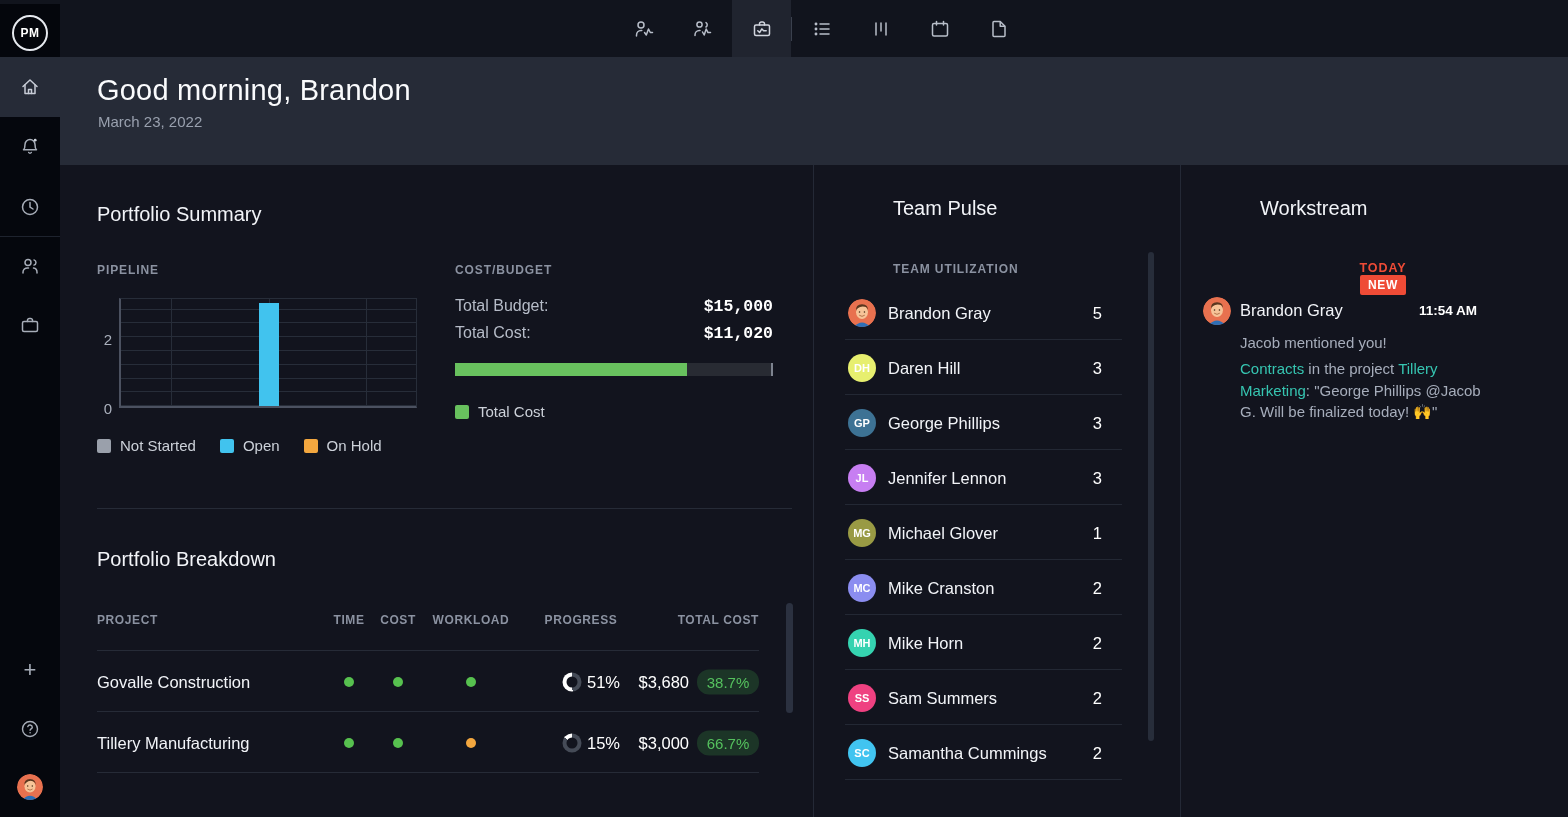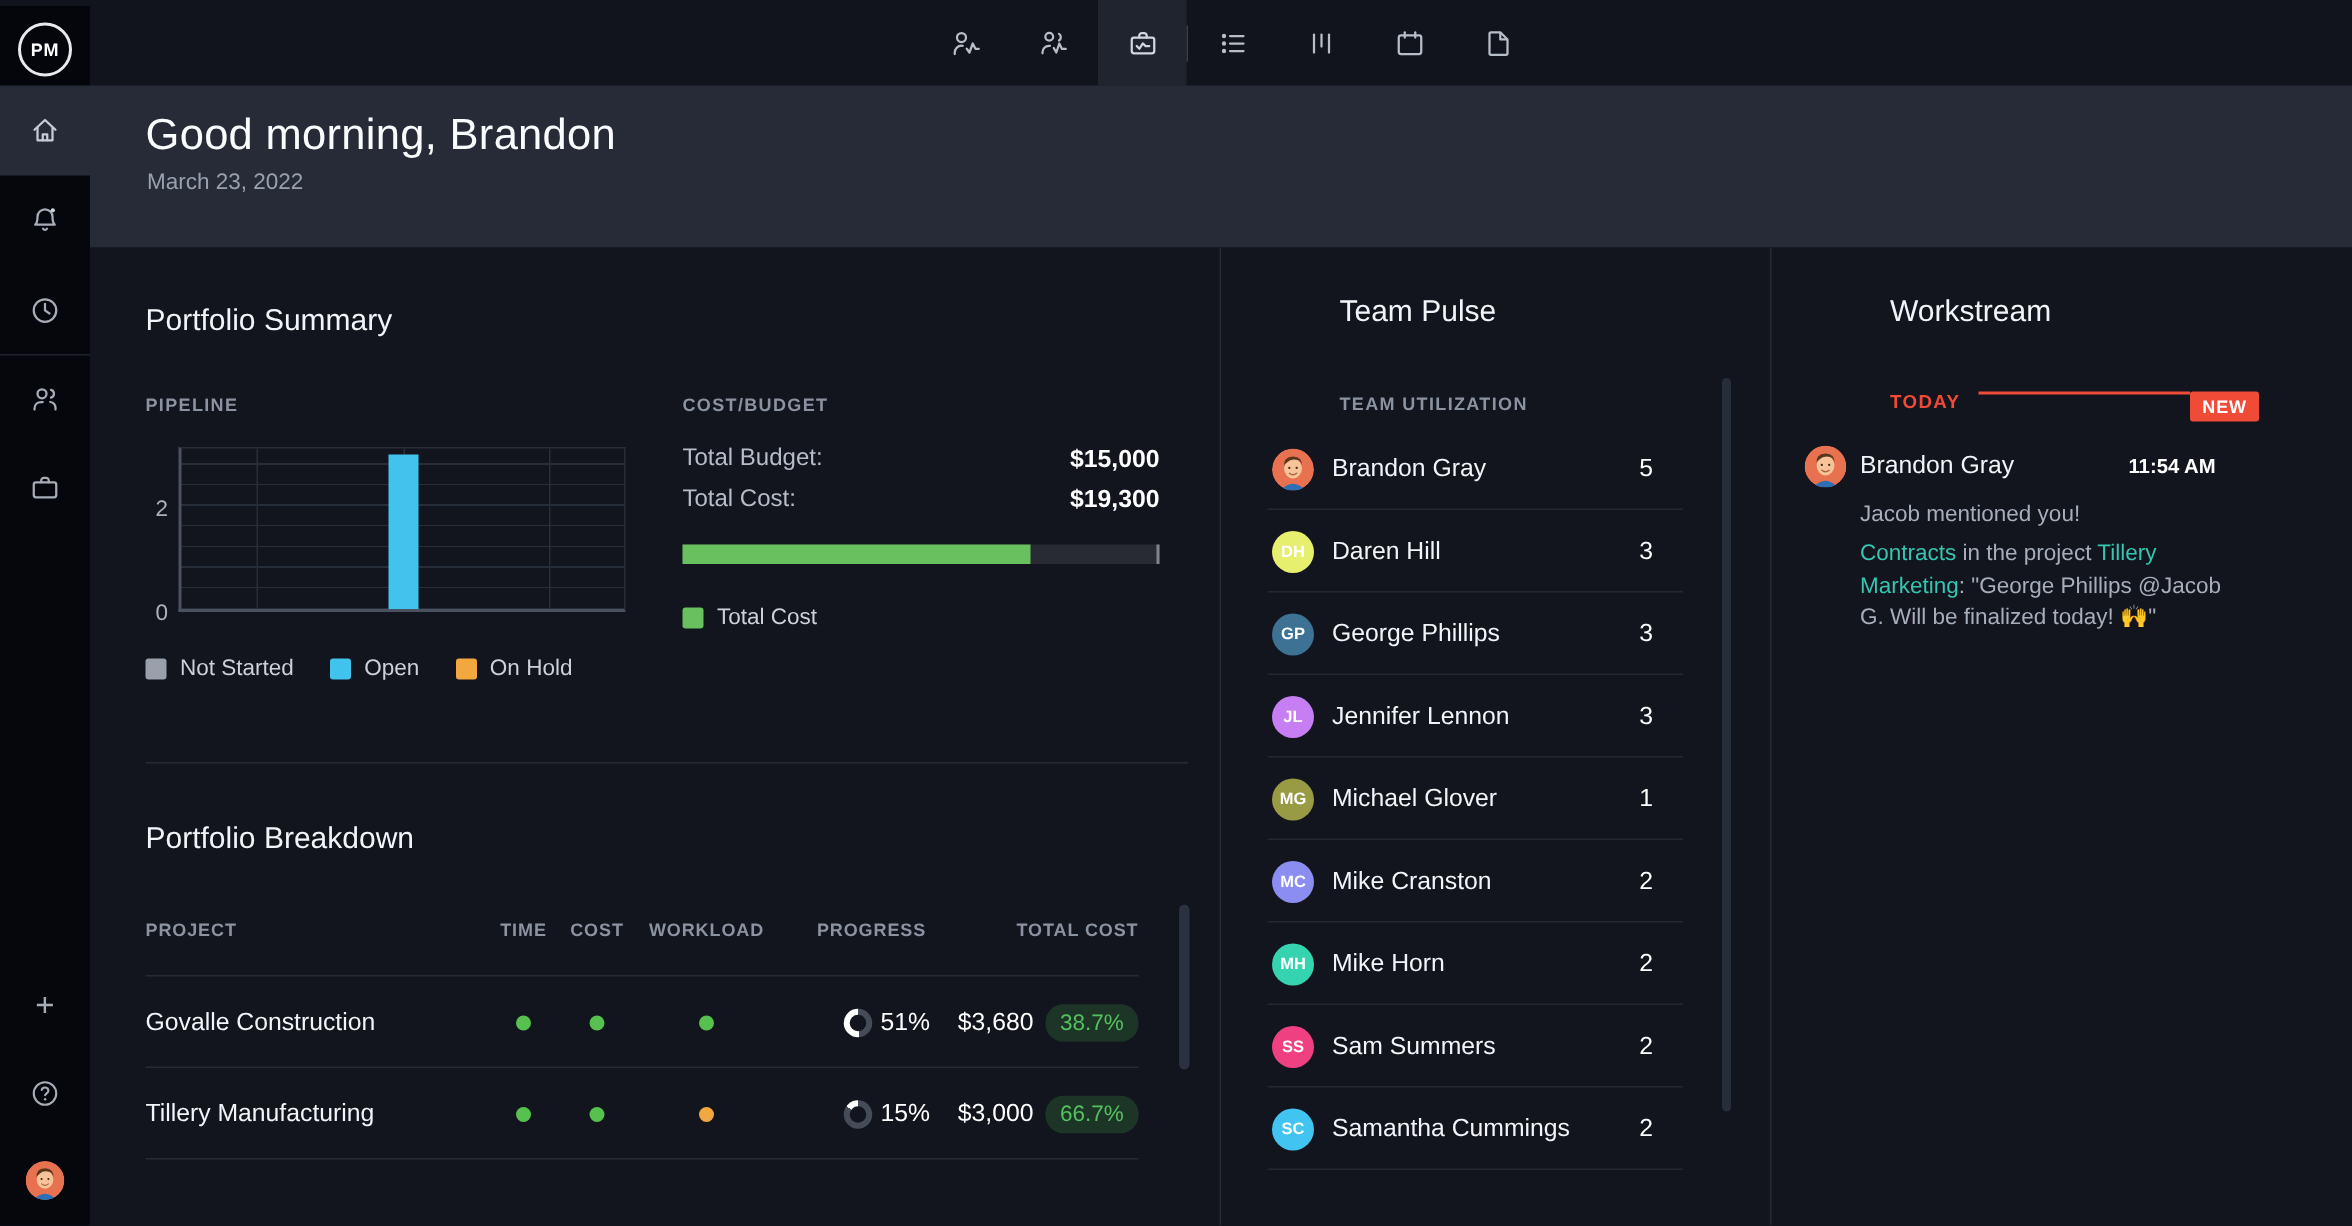--- a/index.html
+++ b/index.html
@@ -47,21 +47,21 @@
   .vgrid { position:absolute; top:0; width:1px; height:100%; background:#272d39; }
   #chart-bar { position:absolute; bottom:0; left:50%; width:20px; transform:translateX(-50%); background:#41c3ee; }
   .ytick { position:absolute; right:100%; margin-right:9px; font-size:15px; color:#aab0bc; }
   #chart-legend { position:absolute; left:37px; top:272px; display:flex; gap:24px; align-items:center; }
   .legend-item { display:flex; align-items:center; gap:9px; font-size:15px; color:#ccd1d9; }
   .legend-swatch { width:14px; height:14px; border-radius:2px; }
 
   #cost-section { position:absolute; left:395px; top:98px; width:318px; }
   .budget-row { position:absolute; left:0; width:318px; display:flex; justify-content:space-between; }
   .budget-label { font-size:16px; color:#b6bcc8; }
-  .budget-value { font-size:16.5px; font-weight:700; color:#fff; }
+  .budget-value { font-size:16.5px; font-weight:700; color:#fff;font-family:Liberation Mono, monospace; }
   #cost-bar-track { position:absolute; left:0; top:100px; width:318px; height:13px; background:#282b33;
      border-right:2px solid #7d838f; }
   #cost-bar-fill { height:13px; background:#68c15e; }
   #cost-legend { position:absolute; left:0; top:140px; }
 
   #ps-divider { position:absolute; left:37px; top:343px; width:695px; height:1px; background:#262b37; }
   #pb-title { position:absolute; left:37px; top:383px; }
 
   
   #pb-table { position:absolute; left:0; top:448px; width:753px; }
@@ -92,21 +92,21 @@
   .avatar { position:absolute; left:35px; top:50%; transform:translateY(-50%); width:28px; height:28px; border-radius:50%;
     display:flex; align-items:center; justify-content:center; font-size:11px; font-weight:700; color:#fff; overflow:hidden;}
   .member-name { position:absolute; left:75px; top:50%; transform:translateY(-50%); font-size:16.5px; color:#f2f4f8; }
   .member-count { position:absolute; left:229px; width:60px; top:50%; transform:translateY(-50%);
     font-size:16.5px; color:#fff; text-align:right; }
   #tp-scrollbar { position:absolute; left:335px; top:87px; width:6px; height:489px; background:#272d3a; border-radius:3px; }
 
   
   #ws-panel { position:absolute; left:1120px; top:0; width:388px; height:652px; }
   #ws-title { position:absolute; left:80px; top:32px; }
-  #ws-today-row { position:absolute; left:80px; top:96px; width:246px; display:flex; align-items:flex-start; }
+  #ws-today-row { position:absolute; left:80px; top:96px; width:246px; display:flex; align-items:center;flex-direction:column; }
   #ws-today-label { font-size:12.5px; font-weight:700; color:#ef4b36; letter-spacing:.9px; }
   #ws-line { flex:1; height:2px; background:#ef4b36; margin-left:12px; }
   #ws-new-badge { background:#ef4b36; color:#fff; font-size:12px; font-weight:700; letter-spacing:.6px;
     padding:3px 8px; border-radius:2px; }
   #ws-avatar { position:absolute; left:23px; top:132px; width:28px; height:28px; border-radius:50%; overflow:hidden;}
   #ws-author { position:absolute; left:60px; top:136px; font-size:16.5px; color:#f2f4f8; }
   #ws-time { position:absolute; left:218px; width:100px; top:138px; font-size:13.5px; font-weight:700; color:#fff; text-align:center; }
   #ws-line1 { position:absolute; left:60px; top:169px; font-size:15px; color:#a6adbb; }
   #ws-message { position:absolute; left:60px; top:193px; width:258px; font-size:15px; line-height:21.5px; color:#a6adbb; }
   .ws-link { color:#36c5b1; }
@@ -301,21 +301,21 @@
       </div>
 
     <div id="cost-section">
       <div class="section-label">COST/BUDGET</div>
       <div class="budget-row" style="top:34px">
         <span class="budget-label">Total Budget:</span>
         <span class="budget-value">$15,000</span>
       </div>
       <div class="budget-row" style="top:61px">
         <span class="budget-label">Total Cost:</span>
-        <span class="budget-value">$19,300</span>
+        <span class="budget-value">$11,020</span>
       </div>
       <div id="cost-bar-track">
         <div id="cost-bar-fill" style="width: 73.5%;"></div>
       </div>
       <div id="cost-legend" class="legend-item">
         <span class="legend-swatch" style="background:#68c15e"></span>
         <span>Total Cost</span>
       </div>
     </div>
 

